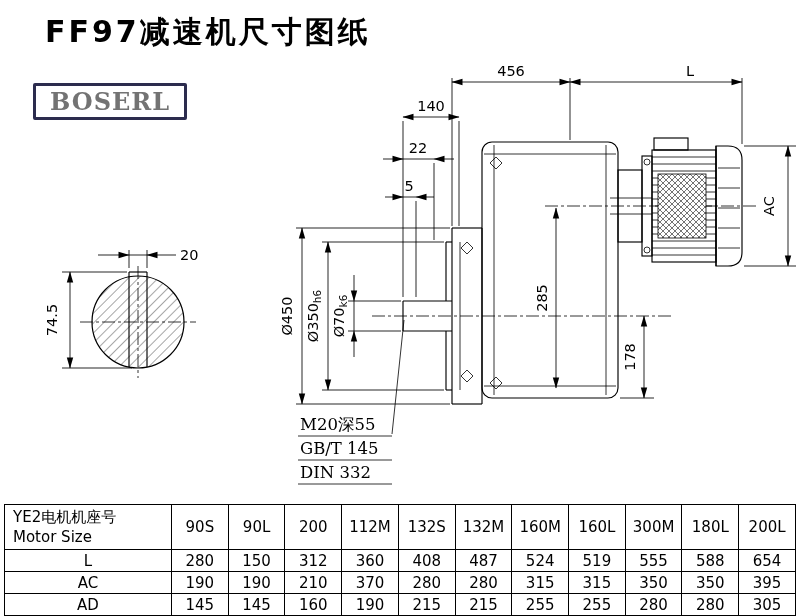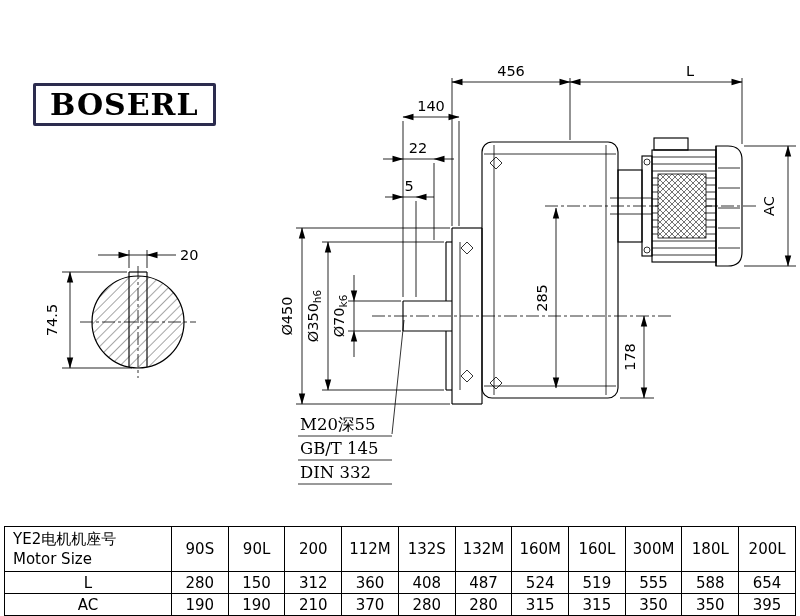--- a/index.html
+++ b/index.html
@@ -2,22 +2,22 @@
 <html><head>
 <meta charset="utf-8">
 <style>
   html,body{margin:0;padding:0;background:#fff;}
   .sheet{position:relative;width:800px;height:616px;background:#fff;overflow:hidden;
          font-family:"DejaVu Sans",sans-serif;color:#000;}
   .page-title{position:absolute;left:45px;top:12px;margin:0;font-size:30px;font-weight:bold;
               letter-spacing:3px;font-family:"DejaVu Sans",sans-serif;}
   .brand-box{position:absolute;left:33px;top:83px;border:3px solid #2c2c4e;border-radius:2px;
              padding:1px 14px;background:#fff;}
-  .brand-box span{font-family:"DejaVu Serif",serif;font-size:30px;font-weight:bold;
-                  color:#000000;letter-spacing:1px;}
+  .brand-box span{font-family:"DejaVu Serif",serif;font-size:24px;font-weight:bold;
+                  color:#737373;letter-spacing:1px;}
   svg.draw{position:absolute;left:0;top:0;}
   .ln{stroke:#000;stroke-width:1.15;fill:none;}
   .thin{stroke:#000;stroke-width:0.8;fill:none;}
   .cl{stroke:#000;stroke-width:0.8;fill:none;stroke-dasharray:13 3 3 3;}
   .dim{stroke:#000;stroke-width:0.85;fill:none;}
   .dt{font:14.5px "DejaVu Sans",sans-serif;fill:#000;}
   .sub{font-size:10.5px;}
   .nt{font:16.5px "DejaVu Serif",serif;fill:#000;}
   .dim-table{position:absolute;left:4px;right:4px;bottom:0;border-collapse:collapse;
              table-layout:fixed;width:792px;background:#fff;}
@@ -25,20 +25,21 @@
              text-align:center;padding:0;height:21px;white-space:nowrap;overflow:hidden;}
   .dim-table thead th{height:44px;}
   .dim-table th.first{width:158px;text-align:left;padding-left:8px;}
   .dim-table th.first span{display:block;line-height:20px;}
 </style>
 </head>
 <body>
 
 <div class="sheet">
 
+  <h1 class="page-title">FF97减速机尺寸图纸</h1>
 
   <div class="brand-box">
     <span>BOSERL</span>
   </div>
 
   <svg class="draw" width="800" height="505" viewBox="0 0 800 505" xmlns="http://www.w3.org/2000/svg">
     <defs>
       <pattern id="hatch" width="7" height="7" patternUnits="userSpaceOnUse" patternTransform="rotate(45)">
         <line x1="0" y1="0" x2="0" y2="7" stroke="#000" stroke-width="0.7"></line>
       </pattern>
@@ -285,16 +286,30 @@
           <td>210</td>
           <td>370</td>
           <td>280</td>
           <td>280</td>
           <td>315</td>
           <td>315</td>
           <td>350</td>
           <td>350</td>
           <td>395</td>
         </tr>
+        <tr>
+          <th>AD</th>
+          <td>145</td>
+          <td>145</td>
+          <td>160</td>
+          <td>190</td>
+          <td>215</td>
+          <td>215</td>
+          <td>255</td>
+          <td>255</td>
+          <td>280</td>
+          <td>280</td>
+          <td>305</td>
+        </tr>
       </tbody>
   </table>
 
 </div>
 
 </body></html>

